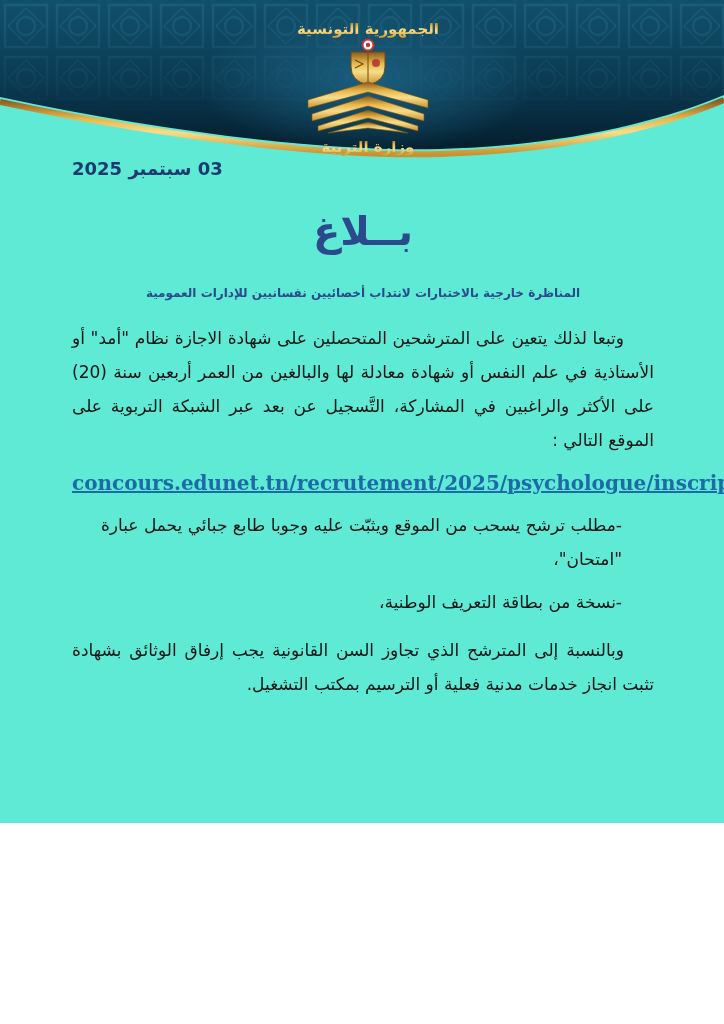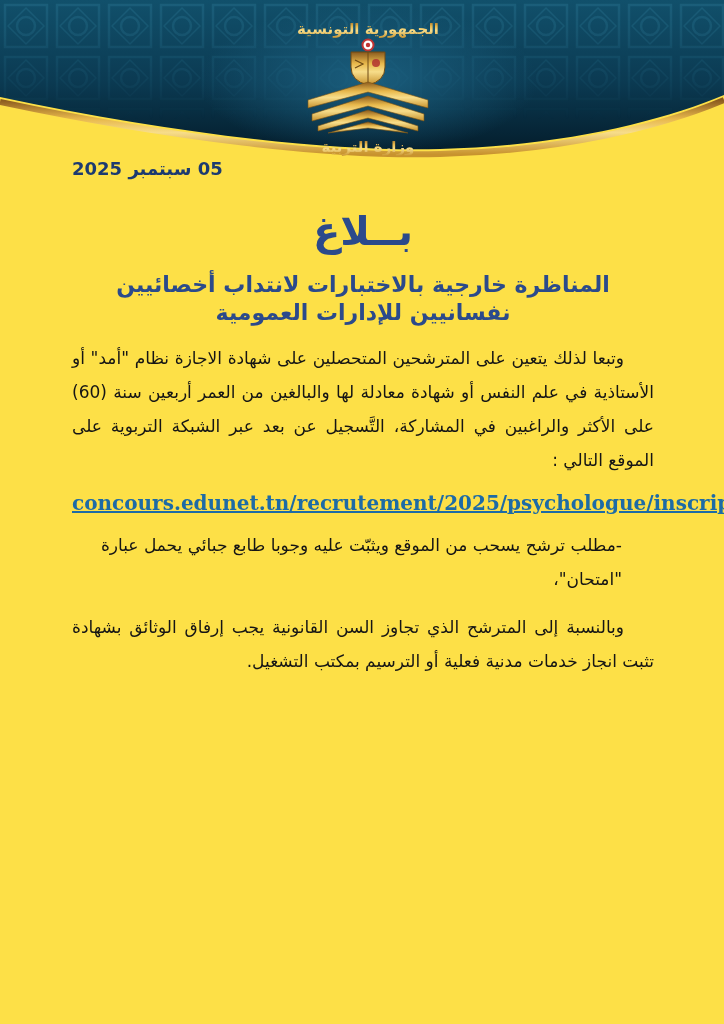--- a/index.html
+++ b/index.html
@@ -1,24 +1,24 @@
 <!DOCTYPE html>
 <html lang="ar"><head>
 <meta charset="utf-8">
 <style>
   html,body{margin:0;padding:0;background:#ffffff;}
   .page{
-    position:relative;width:724px;height:1024px;overflow:hidden;
-    background:#fde047;font-family:"DejaVu Sans",sans-serif;
+    position:relative;width:724px;height:823px;overflow:hidden;
+    background:#5eead4;font-family:"DejaVu Sans",sans-serif;
   }
   .banner{position:absolute;top:0;left:0;display:block;}
   .content{position:absolute;top:156px;left:72px;width:582px;direction:rtl;color:#151515;}
   .date{direction:rtl;text-align:left;font-size:18px;font-weight:700;color:#1c3a70;line-height:25px;}
   .title{margin:20px 0 0;text-align:center;font-size:40px;line-height:60px;font-weight:700;color:#2b4a8b;}
-  .subtitle{margin:10px 0 0;text-align:center;font-size:22px;line-height:28px;font-weight:700;color:#2b4a8b;}
+  .subtitle{margin:18px 0 0;text-align:center;font-size:12px;line-height:28px;font-weight:700;color:#2b4a8b;}
   .para{margin:14px 0 0;font-size:17px;line-height:34px;text-align:justify;text-indent:30px;}
   .link-row{margin:12px 0 0;text-align:center;direction:ltr;line-height:28px;}
   .reg-link{font-family:"DejaVu Serif",serif;font-weight:700;font-size:20px;color:#1d6ba6;text-decoration:underline;cursor:pointer;}
   .doc-list{margin-top:6px;}
   .doc-item{font-size:17px;line-height:34px;margin-top:9px;padding-right:32px;text-align:right;}
   .gold-text{font-weight:700;letter-spacing:.5px;}
 </style>
 </head>
 <body>
 
@@ -83,32 +83,33 @@
         <path d="M368,96 L312,114 L312,121 L368,106 L424,121 L424,114 Z" fill="url(#goldGrad)"></path>
         <path d="M368,110 L318,126 L318,131 L368,118 L418,131 L418,126 Z" fill="url(#goldGrad)"></path>
         <path d="M368,122 L328,133 L368,128 L408,133 Z" fill="url(#goldGrad)"></path>
       </g>
 
       <text x="368" y="152" text-anchor="middle" font-size="15" class="gold-text" fill="url(#goldGrad)">وزارة التربية</text>
     </g>
   </svg>
 
   <div class="content">
-    <div class="date">05 سبتمبر 2025</div>
+    <div class="date">03 سبتمبر 2025</div>
 
     <h1 class="title">بــلاغ</h1>
     <h2 class="subtitle">المناظرة خارجية بالاختبارات لانتداب أخصائيين نفسانيين للإدارات العمومية</h2>
 
-    <p class="para">وتبعا لذلك يتعين على المترشحين المتحصلين على شهادة الاجازة نظام "أمد" أو الأستاذية في علم النفس أو شهادة معادلة لها والبالغين من العمر أربعين سنة (60) على الأكثر والراغبين في المشاركة، التَّسجيل عن بعد عبر الشبكة التربوية على الموقع التالي :</p>
+    <p class="para">وتبعا لذلك يتعين على المترشحين المتحصلين على شهادة الاجازة نظام "أمد" أو الأستاذية في علم النفس أو شهادة معادلة لها والبالغين من العمر أربعين سنة (20) على الأكثر والراغبين في المشاركة، التَّسجيل عن بعد عبر الشبكة التربوية على الموقع التالي :</p>
 
     <div class="link-row">
       <a class="reg-link">concours.edunet.tn/recrutement/2025/psychologue/inscription</a>
     </div>
 
 
     <div class="doc-list">
       <div class="doc-item">-مطلب ترشح يسحب من الموقع ويثبّت عليه وجوبا طابع جبائي يحمل عبارة "امتحان"،</div>
+      <div class="doc-item">-نسخة من بطاقة التعريف الوطنية،</div>
     </div>
 
     <p class="para">وبالنسبة إلى المترشح الذي تجاوز السن القانونية يجب إرفاق الوثائق بشهادة تثبت انجاز خدمات مدنية فعلية أو الترسيم بمكتب التشغيل.</p>
 
   </div>
 </div>
 
 </body></html>

